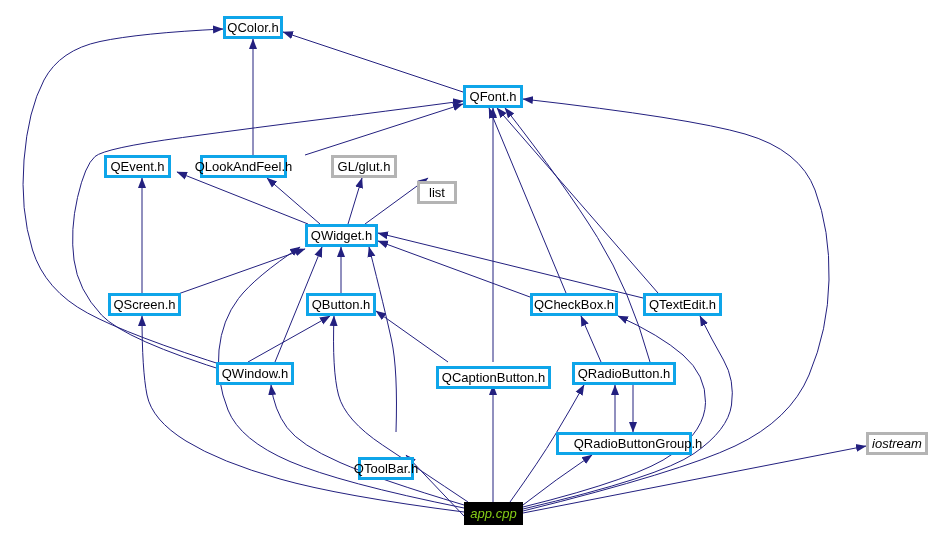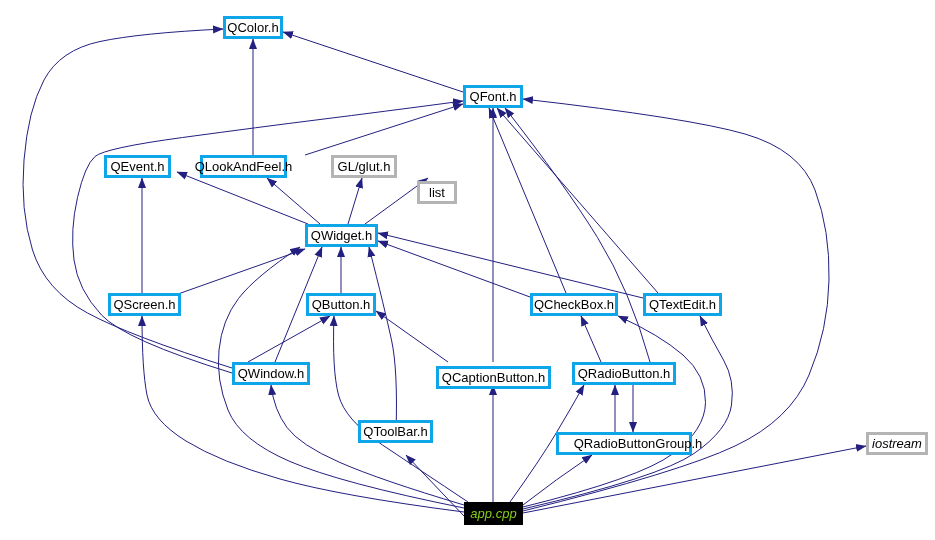--- a/index.html
+++ b/index.html
@@ -65,21 +65,21 @@
       <div class="node header" style="left: 463px; top: 85px; width: 60px; height: 23px;">QFont.h</div>
       <div class="node header" style="left: 104px; top: 155px; width: 67px; height: 23px;">QEvent.h</div>
       <div class="node header" style="left: 200px; top: 155px; width: 87px; height: 23px;">QLookAndFeel.h</div>
       <div class="node external" style="left: 331px; top: 155px; width: 66px; height: 23px;">GL/glut.h</div>
       <div class="node external" style="left: 417px; top: 155px; width: 40px; height: 23px; margin-top: 26px;">list</div>
       <div class="node header" style="left: 305px; top: 224px; width: 73px; height: 23px; text-align: right;">QWidget.h</div>
       <div class="node header" style="left: 108px; top: 293px; width: 73px; height: 23px;">QScreen.h</div>
       <div class="node header" style="left: 306px; top: 293px; width: 70px; height: 23px;">QButton.h</div>
       <div class="node header" style="left: 530px; top: 293px; width: 88px; height: 23px;">QCheckBox.h</div>
       <div class="node header" style="left: 643px; top: 293px; width: 79px; height: 23px;">QTextEdit.h</div>
-      <div class="node header" style="left: 232px; top: 362px; width: 78px; height: 23px;">QWindow.h</div>
+      <div class="node header" style="left: 216px; top: 362px; width: 78px; height: 23px;">QWindow.h</div>
       <div class="node header" style="left: 436px; top: 366px; width: 115px; height: 23px;">QCaptionButton.h</div>
       <div class="node header" style="left: 572px; top: 362px; width: 104px; height: 23px;">QRadioButton.h</div>
-      <div class="node header" style="left: 358px; top: 420px; width: 75px; height: 23px;">QToolBar.h</div>
+      <div class="node header" style="left: 358px; top: 457px; width: 56px; height: 23px;">QToolBar.h</div>
       <div class="node header" style="left: 556px; top: 432px; width: 136px; height: 23px; padding-left: 28px;">QRadioButtonGroup.h</div>
       <div class="node external" style="left: 866px; top: 432px; width: 62px; height: 23px; font-style: italic;">iostream</div>
       <div class="node source" style="left: 464px; top: 502px; width: 59px; height: 23px;">app.cpp</div>
     </div>
 </div>
 
 </body></html>

